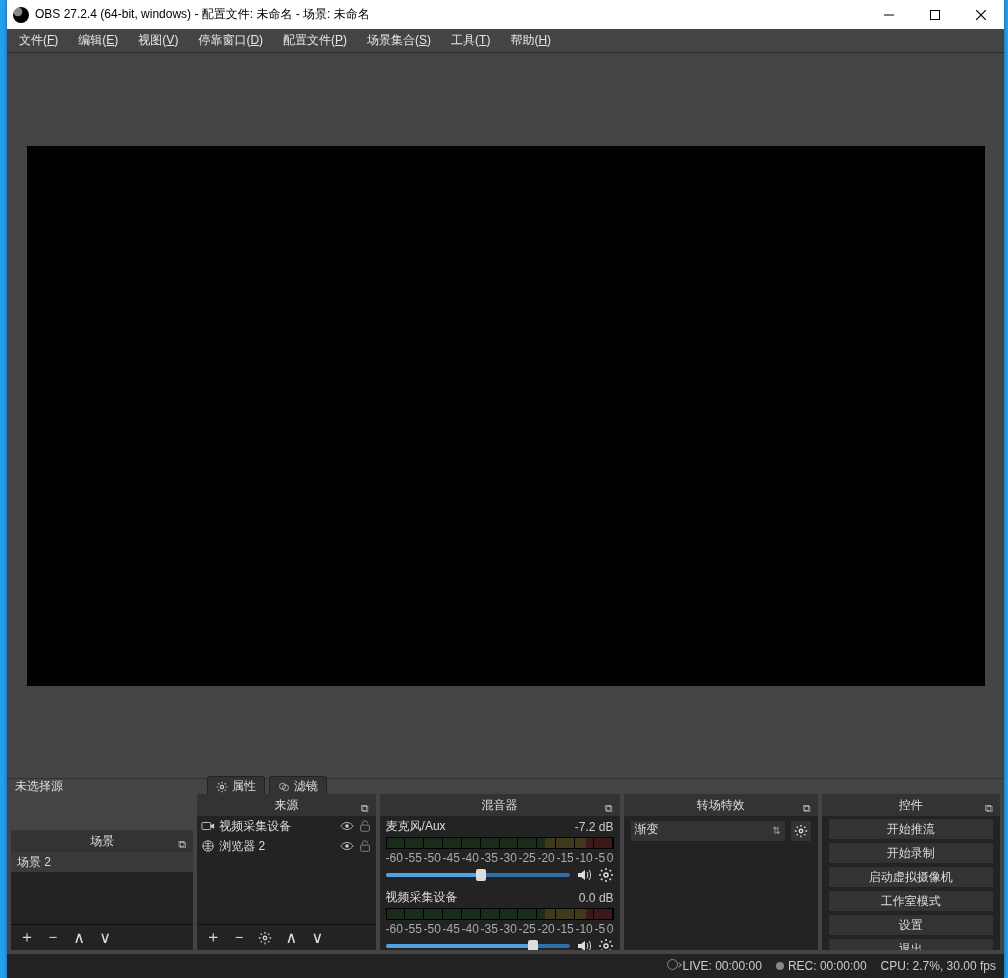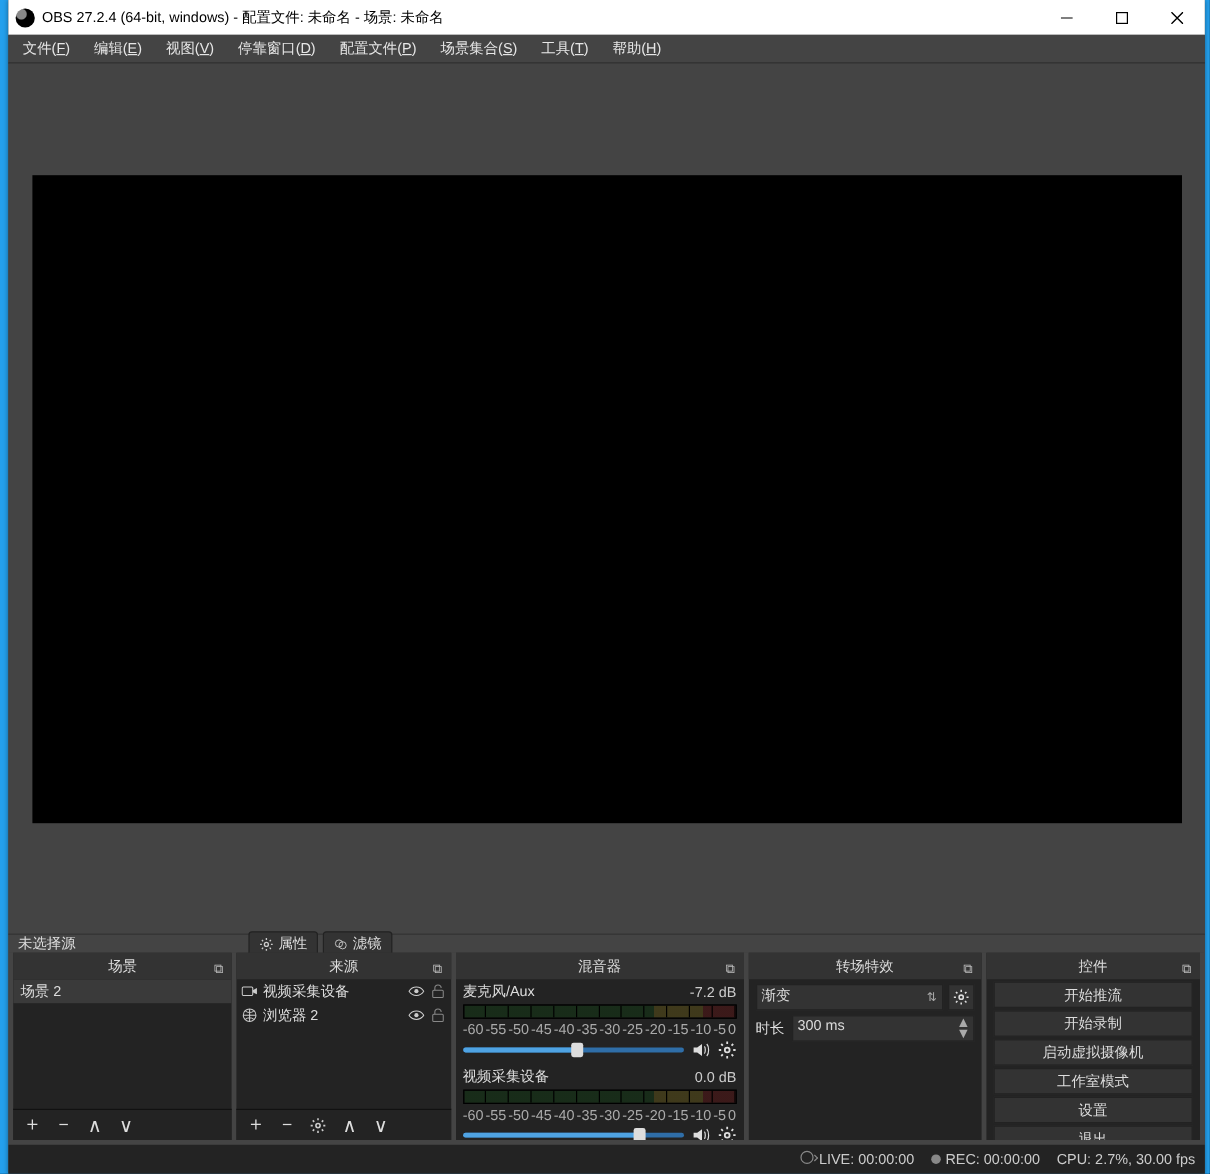--- a/index.html
+++ b/index.html
@@ -16,21 +16,21 @@
 .preview-canvas { width: 958px; height: 540px; background: #000; }
 .contextbar { height: 16px; background: #444; display: flex; align-items: center; padding: 0 8px; gap: 4px; color: #ddd; border-top: 1px solid #333; }
 .contextbar .ctx-label { margin-right: 140px; }
 .ctx-btn { display:flex; align-items:center; gap:4px; background:#333; border:1px solid #222; color:#ddd; height:22px; padding:0 8px; border-radius:3px; }
 .gear-icon, .filter-icon { width:12px; height:12px; }
 .panels { height: 160px; background:#444; display:flex; gap:4px; padding:0 4px 4px; }
 .panel { background: #232323; display:flex; flex-direction:column; position:relative; }
 .panel-header { height: 22px; background:#333; color:#ddd; text-align:center; line-height:22px; position:relative; font-size:12px; }
 .panel-header .popout { position:absolute; right:4px; top:3px; width:14px; height:14px; color:#bbb; font-size:11px; }
 .panel-body { flex:1; overflow:hidden; color:#ddd; }
-.scenes { width: 184px; }
+.scenes { width: 184px; margin-top: 36px; }
 .sources { width: 180px; }
 .mixer { flex:1; min-width: 240px; }
 .transitions { width: 196px; }
 .controls { width: 180px; }
 .list-item { height: 20px; padding: 2px 6px; display:flex; align-items:center; gap:4px; }
 .list-item.sel { background:#3a3a3a; }
 .src-item { height: 20px; padding: 2px 4px; display:flex; align-items:center; gap:4px; }
 .src-icon { width:14px; height:14px; color:#bbb; }
 .eye-icon, .lock-icon { width:14px; height:14px; color:#bbb; }
 .src-right { margin-left:auto; display:flex; gap:4px; align-items:center; }
@@ -321,30 +321,20 @@
             <span>渐变</span>
             <span class="caret">⇅</span>
           </div>
           <div class="trans-gear">
             <svg width="14" height="14" viewBox="0 0 16 16">
                 <circle cx="8" cy="8" r="2" fill="none" stroke="#ddd" stroke-width="1.5"></circle>
                 <path d="M8 1v2M8 13v2M1 8h2M13 8h2M3 3l1.4 1.4M11.6 11.6L13 13M13 3l-1.4 1.4M4.4 11.6L3 13" stroke="#ddd" stroke-width="1.5"></path>
               </svg>
           </div>
         </div>
-        <div class="trans-dur">
-          <span>时长</span>
-          <div class="spin">
-            <span>300 ms</span>
-            <span class="arrows">
-                <span>▲</span>
-                <span>▼</span>
-              </span>
-          </div>
-        </div>
       </div>
     </div>
 
     <div class="panel controls">
       <div class="panel-header">
         <span>控件</span>
         <span class="popout">⧉</span>
       </div>
       <div class="panel-body" id="controls-body">
           <div class="ctrl-btn">开始推流</div>

